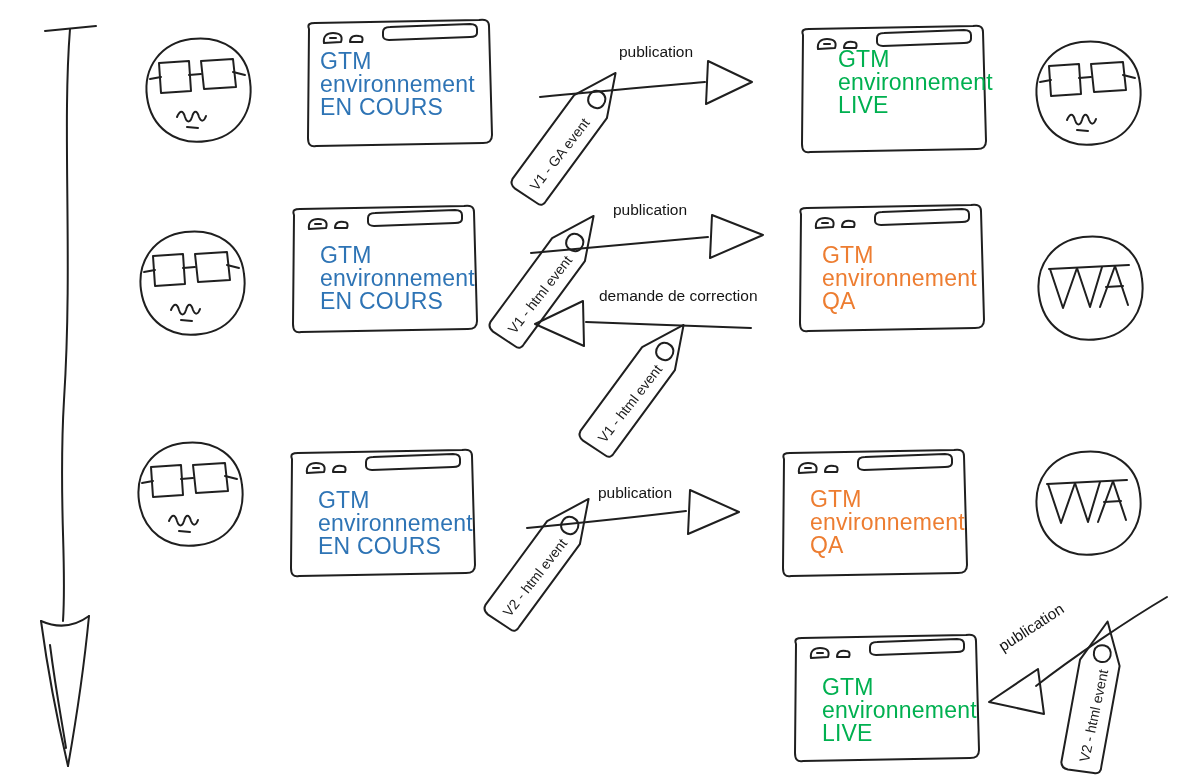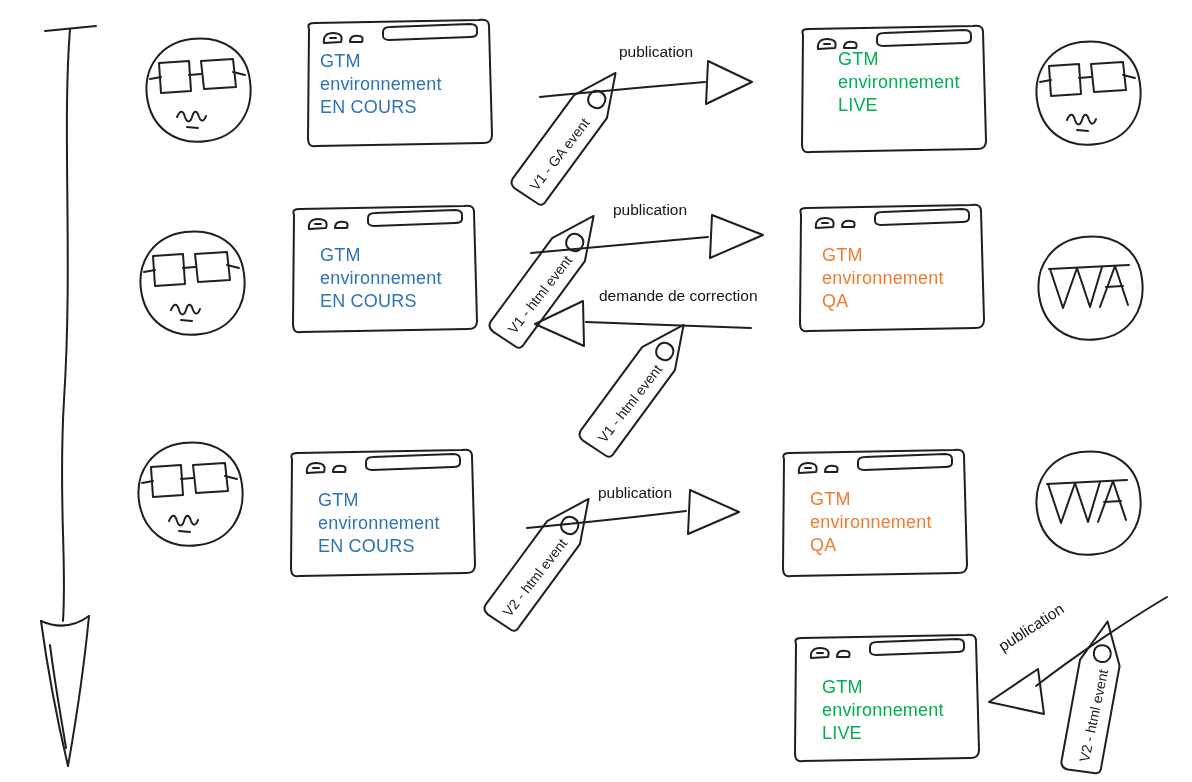--- a/index.html
+++ b/index.html
@@ -3,21 +3,21 @@
 <meta charset="utf-8">
 <style>
   html,body{margin:0;padding:0;background:#ffffff;}
   .stage{position:relative;width:1192px;height:782px;background:#ffffff;overflow:hidden;
          font-family:"Liberation Sans",sans-serif;}
   .stage svg{position:absolute;left:0;top:0;}
   .sketch{stroke:#1f1f1f;stroke-width:2;fill:none;stroke-linecap:round;stroke-linejoin:round;}
   .sketch text{stroke:none;}
   .lbl{font-family:"Liberation Sans",sans-serif;font-size:15.5px;fill:#141414;}
   .tag-text{font-family:"Liberation Sans",sans-serif;font-size:14px;fill:#202020;}
-  .win-label{position:absolute;font-size:18px;line-height:23px;letter-spacing:.2px;}
+  .win-label{position:absolute;font-size:23px;line-height:23px;letter-spacing:.2px;}
   .blue{color:#2e74b5;}
   .green{color:#00b050;}
   .orange{color:#ed7d31;}
 </style>
 </head>
 <body>
 
 <div class="stage">
 
   <svg width="1192" height="782" viewBox="0 0 1192 782">

